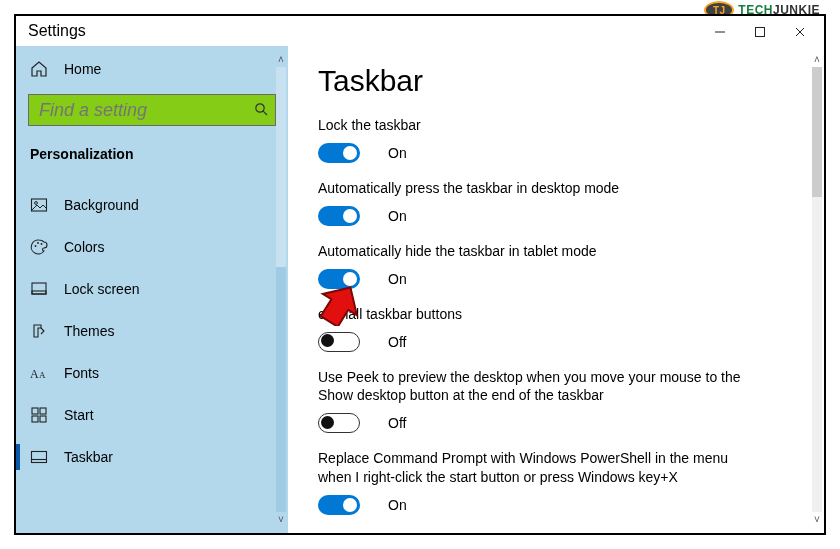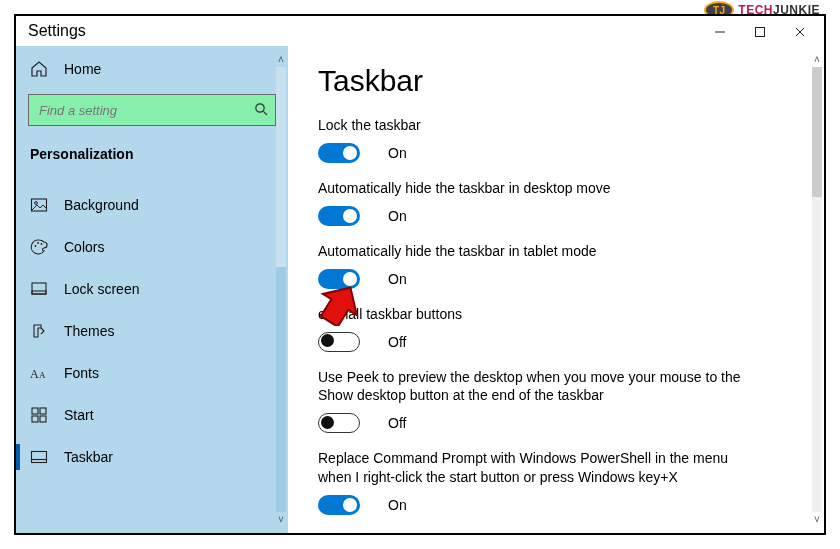--- a/index.html
+++ b/index.html
@@ -5,21 +5,21 @@
   * { box-sizing: border-box; margin: 0; padding: 0; }
   html, body { width: 840px; height: 549px; font-family: "Segoe UI", Tahoma, sans-serif; background: #fff; overflow: hidden; }
   .frame { position: absolute; left: 14px; top: 14px; width: 812px; height: 521px; border: 2px solid #000; background: #fff; }
   .titlebar { display: flex; align-items: center; height: 30px; padding-left: 12px; font-size: 16px; }
   .winbtns { position: absolute; right: 4px; top: 4px; display: flex; gap: 0; }
   .winbtn { width: 40px; height: 24px; display: flex; align-items: center; justify-content: center; font-size: 12px; }
   .body { display: flex; height: calc(100% - 30px); }
   .sidebar { width: 272px; background: #b3d8ec; padding-top: 4px; position: relative; }
   .home { display: flex; align-items: center; gap: 16px; padding: 10px 14px; font-size: 14px; }
   .searchwrap { margin: 6px 12px 10px; }
-  .search { width: 100%; height: 32px; border: 1px solid #6a6a6a; background: #86efac; padding: 0 44px 0 10px; font-size: 13px; color: #555; font-style: italic; }
+  .search { width: 100%; height: 32px; border: 1px solid #6a6a6a; background: #84cc16; padding: 0 44px 0 10px; font-size: 18px; color: #555; font-style: italic; }
   .searchbox { position: relative; }
   .searchicon { position: absolute; right: 8px; top: 8px; font-size: 14px; color: #333; }
   .section-title { padding: 10px 14px 12px; font-weight: 600; font-size: 14px; }
   .navlist { margin-top: 10px; }
   .navitem { display: flex; align-items: center; gap: 16px; padding: 12px 14px; font-size: 14px; cursor: default; position: relative; }
   .navitem.sel::before { content:""; position:absolute; left:0; top:8px; bottom:8px; width:4px; background:#0a58a8; }
   .navicon { width: 18px; height: 18px; display:flex; align-items:center; justify-content:center; }
   .side-scroll { position:absolute; right:0; top:8px; width:14px; height: calc(100% - 16px); display:flex; flex-direction:column; align-items:center; }
   .side-scroll .chev { font-size:10px; color:#555; }
   .side-scroll .track { flex:1; width:10px; background:#9fcbe4; position:relative; margin:2px 0; }
@@ -35,21 +35,21 @@
   .toggle.off { background:#fff; border:1.5px solid #333; }
   .toggle.off .knob { position:absolute; left:2px; top:1.5px; width:13px; height:13px; border-radius:50%; background:#111; }
   .state { font-size: 14px; }
   .main-scroll { position:absolute; right:0; top:8px; width:14px; height: calc(100% - 16px); display:flex; flex-direction:column; align-items:center; }
   .main-scroll .chev { font-size:10px; color:#555; }
   .main-scroll .track { flex:1; width:10px; background:#f0f0f0; position:relative; margin:2px 0; }
   .main-scroll .thumb { position:absolute; top:0; left:0; width:10px; height:130px; background:#ccc; }
   .arrow { position:absolute; left:300px; top:266px; width:46px; height:44px; pointer-events:none; }
   .watermark { position:absolute; right:20px; top:1px; display:flex; align-items:center; gap:4px; font-weight:700; font-size:12px; letter-spacing:0.5px; }
   .watermark .logo { width:30px; height:18px; border-radius:50%; border:2px solid #f5a623; display:flex; align-items:center; justify-content:center; font-size:10px; color:#f5a623; background:#404040; }
-  .watermark .t1 { color:#be185d; }
+  .watermark .t1 { color:#15803d; }
   .watermark .t2 { color:#333; }
   svg { display:block; }
 </style>
 </head>
 <body>
 
 <div class="watermark">
   <span class="logo">TJ</span>
   <span><span class="t1">TECH</span><span class="t2">JUNKIE</span></span>
 </div>
@@ -187,21 +187,21 @@
         <div class="lbl">Lock the taskbar</div>
         <div class="togrow">
             <div class="toggle on">
               <div class="knob"></div>
             </div>
             <span class="state">On</span>
           </div>
       </div>
 
       <div class="opt">
-        <div class="lbl">Automatically hide the taskbar in desktop move</div>
+        <div class="lbl">Automatically press the taskbar in desktop mode</div>
         <div class="togrow">
             <div class="toggle on">
               <div class="knob"></div>
             </div>
             <span class="state">On</span>
           </div>
       </div>
 
       <div class="opt">
         <div class="lbl">Automatically hide the taskbar in tablet mode</div>

